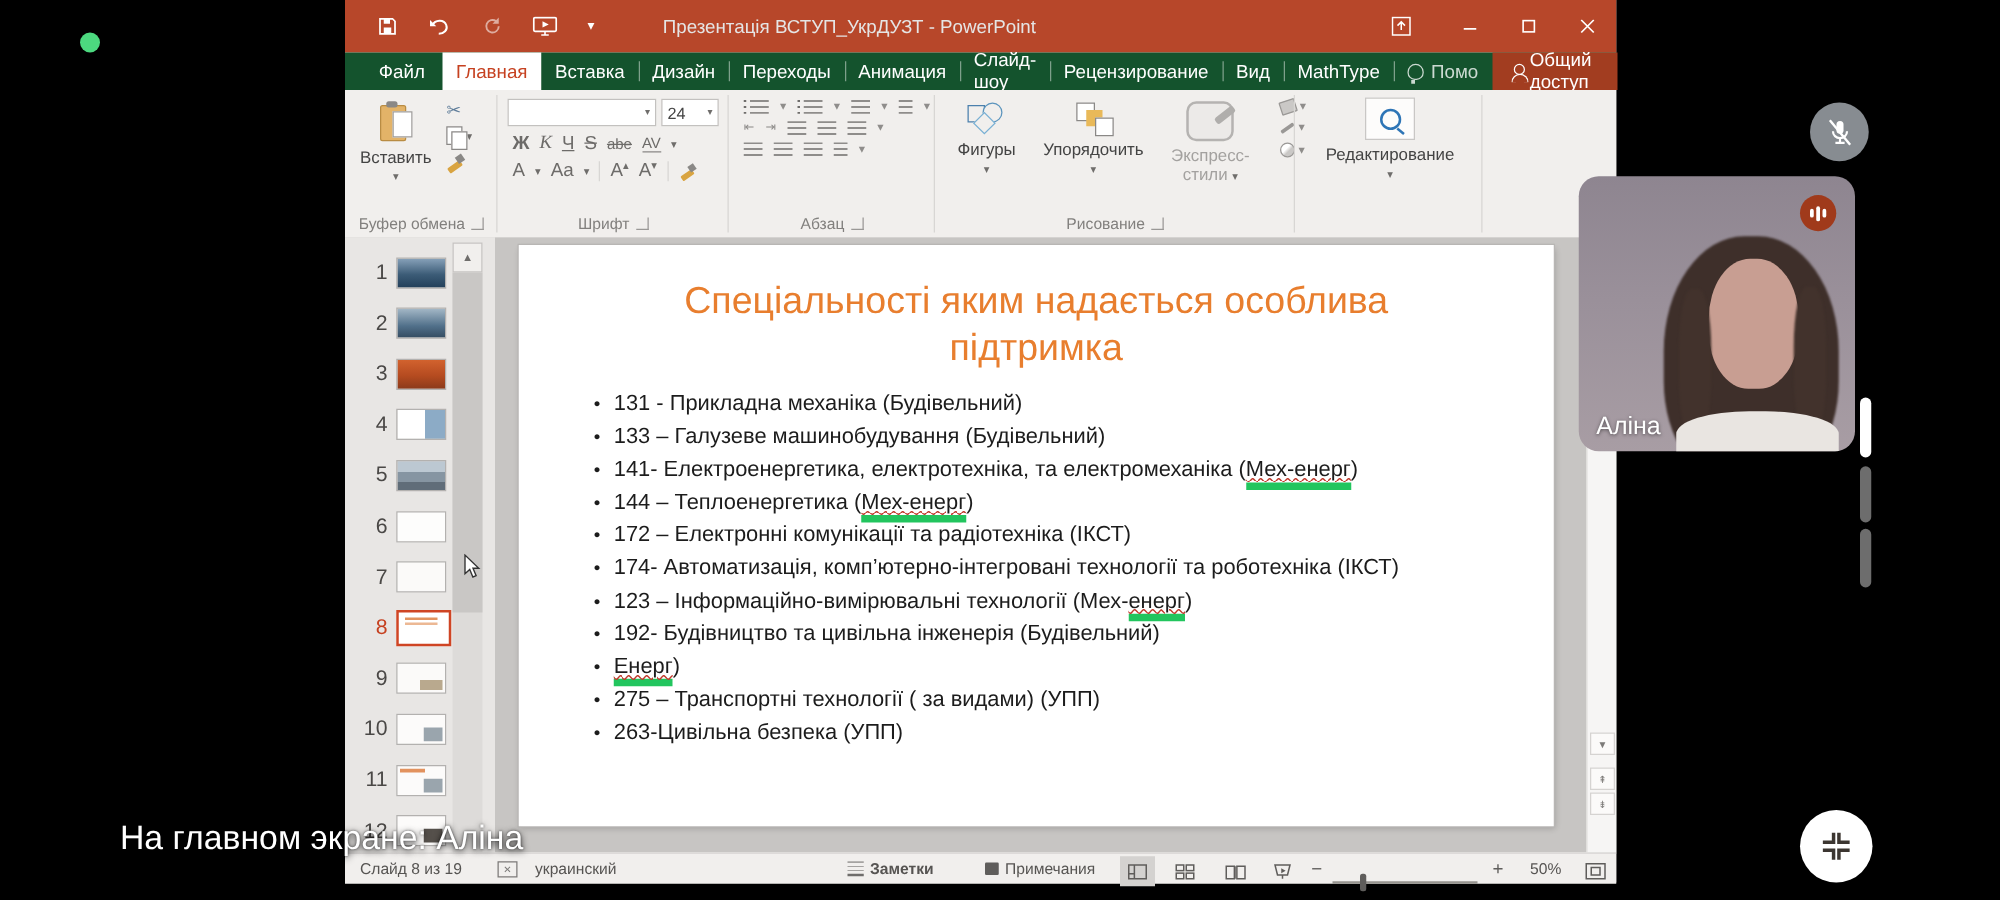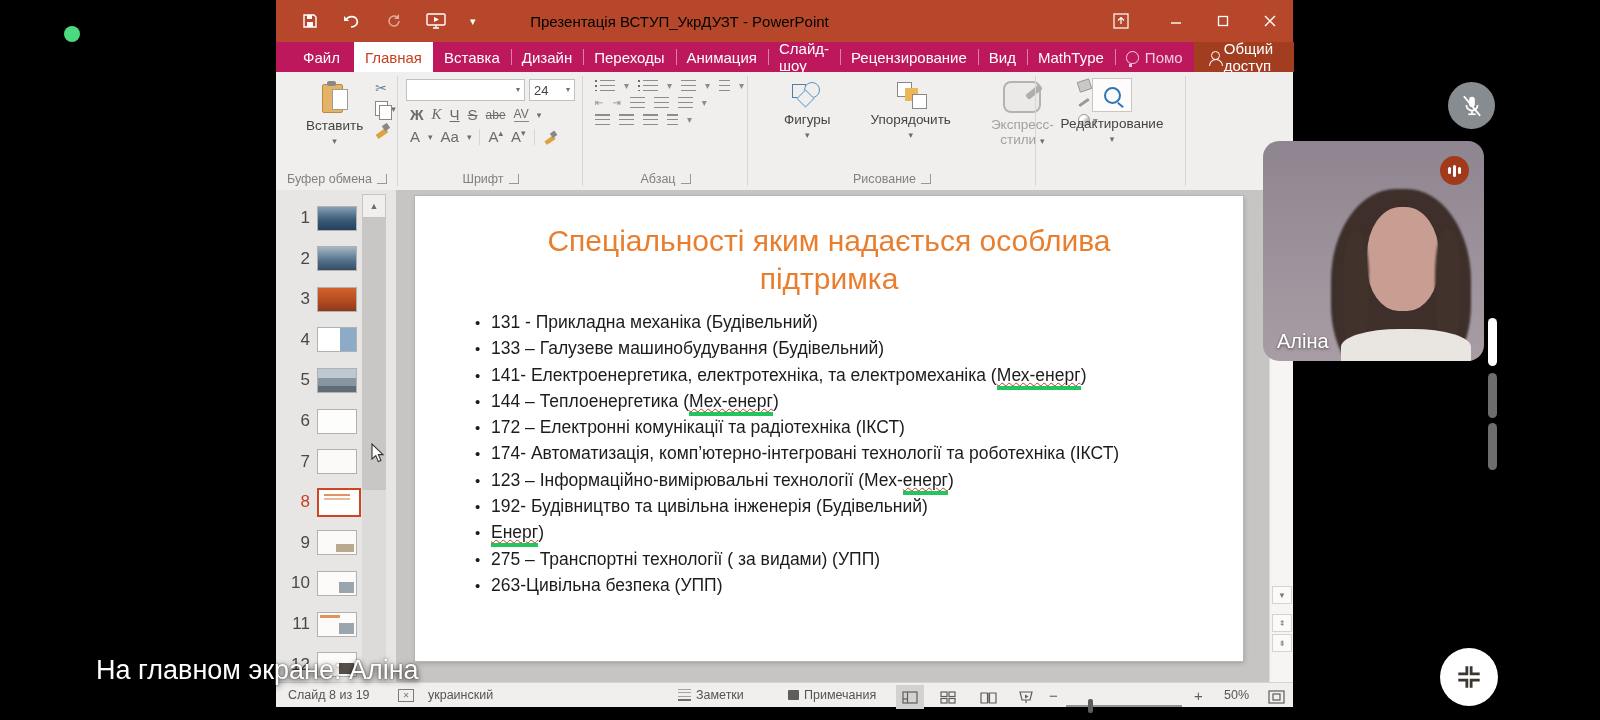--- a/index.html
+++ b/index.html
@@ -34,21 +34,21 @@
     display:flex;align-items:center;justify-content:center;}
   #cursor{left:371px;top:443px;z-index:10;}
 
   
   #ppt{left:276px;top:0;width:1017px;height:706px;background:#f1efed;z-index:1;}
 
   
   .titlebar{position:absolute;left:0;top:0;width:100%;height:42px;background:#b7472a;display:flex;align-items:center;}
   .qat{display:flex;align-items:center;gap:24px;padding-left:26px;}
   .qat .qi{display:flex;align-items:center;color:#fff;}
-  .title-text{position:absolute;left:0;right:210px;text-align:center;color:#000000;font-size:15px;white-space:nowrap;}
+  .title-text{position:absolute;left:0;right:210px;text-align:center;color:#e5e5e5;font-size:15px;white-space:nowrap;}
   .wctl{position:absolute;right:0;top:0;height:42px;display:flex;align-items:stretch;}
   .wctl .wc{width:47px;display:flex;align-items:center;justify-content:center;color:#fff;}
   .rib-opt{width:47px;display:flex;align-items:center;justify-content:center;color:#fff;margin-right:8px;}
 
   
   .tabsrow{position:absolute;left:0;top:42px;width:100%;height:30px;background:#b7472a;display:flex;align-items:stretch;}
   .rtab{display:flex;align-items:center;padding:0 11px;color:#fff;font-size:15px;position:relative;cursor:default;}
   .rtab:not(:first-child)::before{content:"";position:absolute;left:0;top:7px;bottom:7px;width:1px;background:rgba(255,255,255,.45);}
   .rtab.file{padding:0 14px;margin-left:13px;}
   .rtab.active{background:#fff;color:#c64120;}
@@ -68,21 +68,21 @@
   .rgroup{position:relative;display:flex;flex-direction:column;}
   .rgroup::after{content:"";position:absolute;right:0;top:4px;bottom:4px;width:1px;background:#d8d6d4;}
   .rg-body{flex:1;display:flex;padding:6px 4px 0 6px;}
   .rg-label{height:22px;display:flex;align-items:center;justify-content:center;gap:5px;
     color:#82807e;font-size:12.5px;}
   .launcher{width:9px;height:9px;border-right:1.5px solid #9a9896;border-bottom:1.5px solid #9a9896;position:relative;}
   .g-clipboard{width:122px;} .g-slides{width:107px;} .g-font{width:185px;}
   .g-para{width:165px;} .g-draw{width:288px;} .g-edit{width:150px;}
 
   .bigbtn{display:flex;flex-direction:column;align-items:center;justify-content:flex-start;gap:4px;
-    color:#444;font-size:13.5px;line-height:15px;text-align:center;padding:2px 6px;margin-left:18px;}
+    color:#444;font-size:13.5px;line-height:15px;text-align:center;padding:2px 6px;}
   .caret{color:#6f6d6b;font-size:9px;line-height:8px;}
   .clip-ico{width:26px;height:32px;position:relative;margin-top:2px;}
   .clip-board{position:absolute;left:0;top:2px;width:19px;height:27px;background:#e3b368;border:1px solid #b98c43;border-radius:2px;}
   .clip-top{position:absolute;left:5px;top:-1px;width:9px;height:5px;background:#8a8886;border-radius:2px;}
   .clip-page{position:absolute;right:0;top:7px;width:14px;height:19px;background:#fff;border:1px solid #9f9d9b;}
   .mini-col{display:flex;flex-direction:column;justify-content:flex-start;gap:7px;padding:4px 0 0 6px;}
   .mini{display:flex;align-items:center;gap:3px;color:#5f7d9a;font-size:14px;line-height:12px;}
   .copy-ico{width:11px;height:13px;border:1.2px solid #8a8886;background:#fff;position:relative;}
   .copy-ico::after{content:"";position:absolute;left:3px;top:3px;width:11px;height:13px;border:1.2px solid #8a8886;background:#fff;}
   .brush-ico{width:14px;height:14px;position:relative;}
@@ -172,21 +172,21 @@
 
   .slidearea{flex:1;background:#c7c5c3;position:relative;}
   .slide{position:absolute;left:19px;top:6px;width:828px;height:465px;background:#fff;
     box-shadow:0 0 0 1px #b8b6b4,1px 2px 5px rgba(0,0,0,.2);}
   .slide-title{position:absolute;left:50%;top:26px;transform:translateX(-50%);width:640px;text-align:center;
     color:#e87e2e;font-size:30px;line-height:38px;}
   .bullets{position:absolute;left:60px;top:116px;right:30px;}
   .bline{display:flex;align-items:baseline;height:26.3px;color:#1c1c1c;font-size:17.5px;white-space:nowrap;}
   .bline .dot{width:16px;flex:none;font-size:15px;}
   .marked{text-decoration-line:underline;text-decoration-style:wavy;text-decoration-color:#c0392b;
-    text-decoration-thickness:1px;border-bottom:4px solid #22c55e;}
+    text-decoration-thickness:1px;border-bottom:6px solid #22c55e;}
   .vscroll{position:absolute;right:0;top:0;width:23px;bottom:0;background:#f6f5f4;border-left:1px solid #dddbd9;}
   .vs-btn{position:absolute;left:2px;width:18px;height:16px;background:#fbfaf9;border:1px solid #d5d3d1;
     display:flex;align-items:center;justify-content:center;color:#7c7a78;font-size:8px;}
 
   
   .statusbar{position:absolute;left:0;top:682px;width:100%;height:24px;background:#f1efed;border-top:1px solid #d6d4d2;
     color:#565452;font-size:12.5px;}
   .statusbar .abs{display:flex;align-items:center;gap:5px;height:24px;}
   .lang-ico{width:14px;height:11px;border:1px solid #7c7a78;position:relative;font-size:8px;color:#7c7a78;
     display:flex;align-items:center;justify-content:center;}
@@ -254,21 +254,21 @@
           </svg>
       </span>
       <span class="wc">
         <svg width="12" height="12" viewBox="0 0 12 12">
             <path d="M1 1l10 10M11 1L1 11" stroke="#fff" stroke-width="1.4"></path>
           </svg>
       </span>
     </div>
   </div>
 
-  <div class="tabsrow" style="background: #be185d;">
+  <div class="tabsrow" style="background: #14532d;">
     <div style="display:flex;align-items:stretch;">
         <div class="rtab file">
           <span>Файл</span>
         </div>
         <div class="rtab active">
           <span>Главная</span>
         </div>
         <div class="rtab">
           <span>Вставка</span>
         </div>
@@ -594,21 +594,21 @@
       </div>
     </div>
   </div>
 
   <div class="statusbar">
     <span class="abs" style="left:12px;top:0;">Слайд 8 из 19</span>
     <span class="abs" style="left:122px;top:0;">
         <span class="lang-ico">✕</span>
       </span>
     <span class="abs" style="left:152px;top:0;">украинский</span>
-    <span class="abs" style="left:402px;top:0;">
+    <span class="abs" style="left:402px;top:0;font-weight:bold;">
         <span class="notes-ico"></span>
         <span>Заметки</span>
       </span>
     <span class="abs" style="left:512px;top:0;">
         <span class="comm-ico"></span>
         <span>Примечания</span>
       </span>
     <span class="abs viewbtn sel" style="left:620px;top:2px;">
       <svg width="16" height="13" viewBox="0 0 16 13">
           <rect x="1" y="1" width="14" height="11" fill="none" stroke="#5f5d5b" stroke-width="1.2"></rect>

